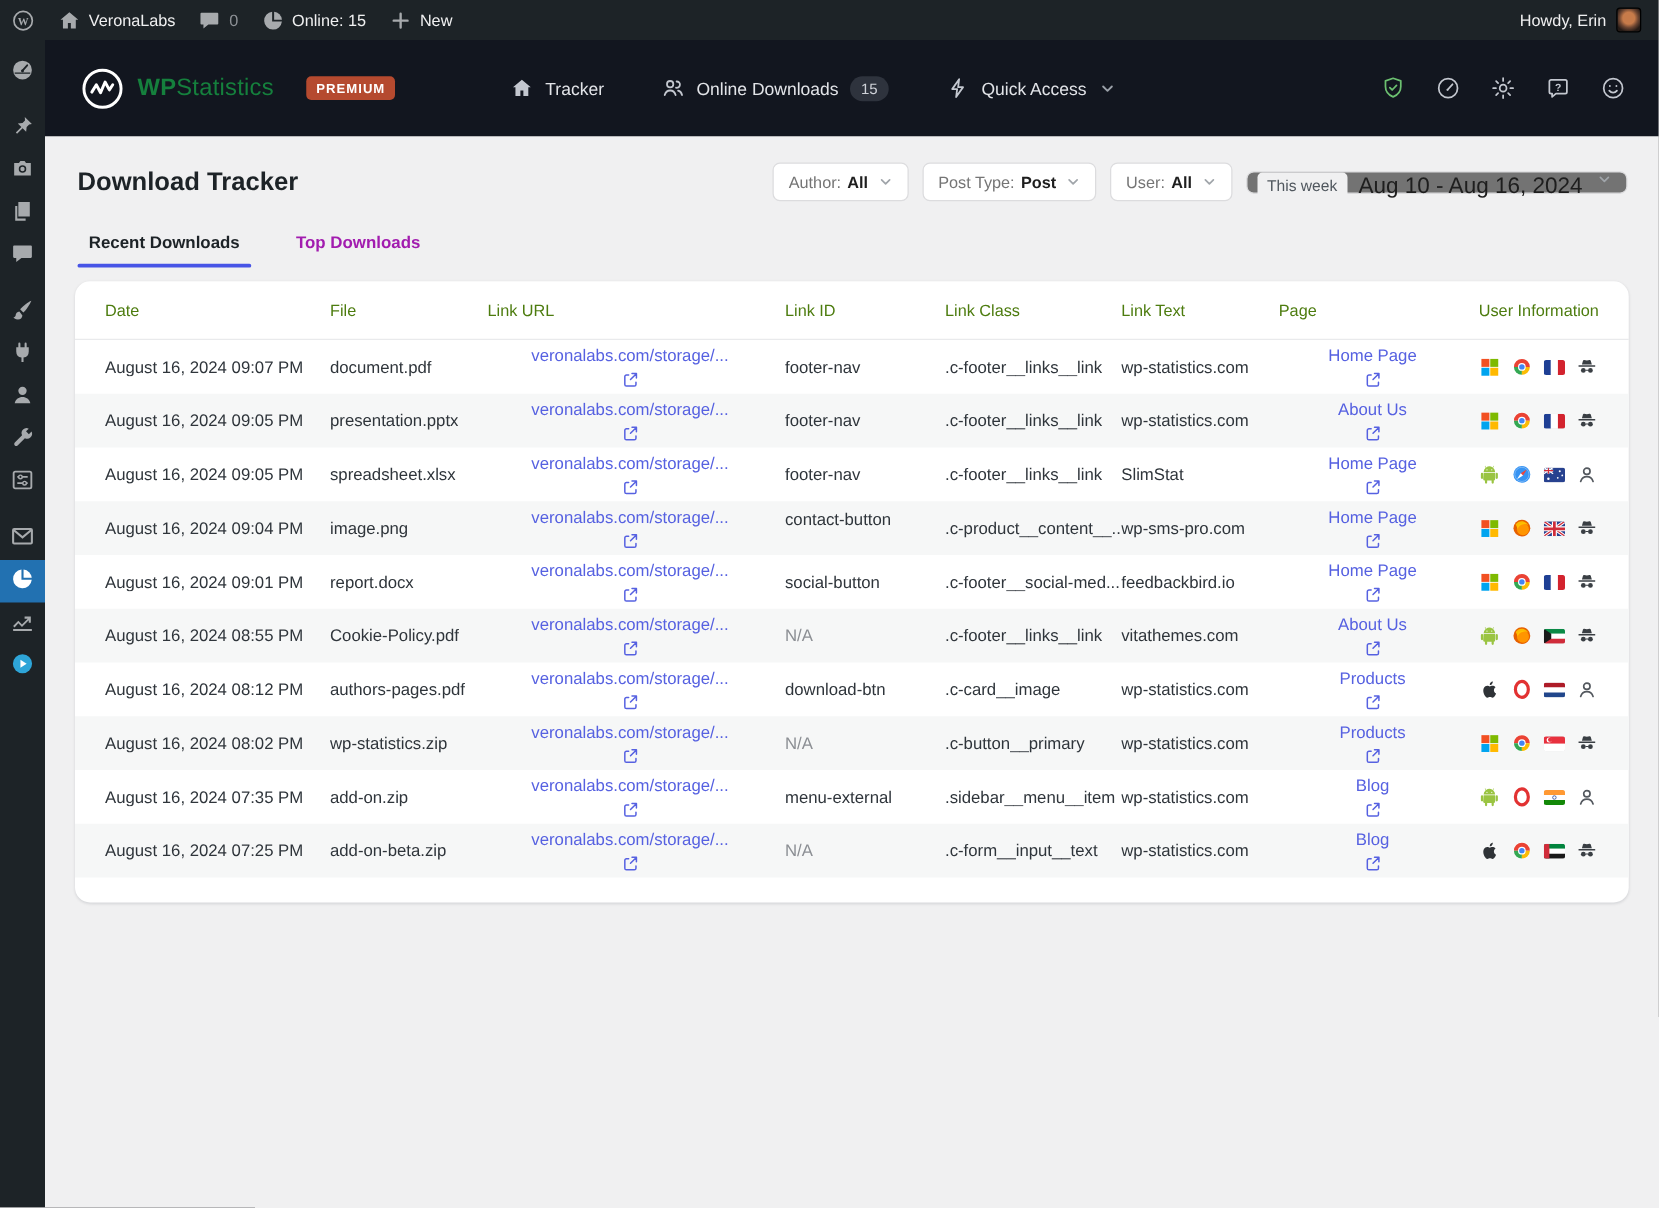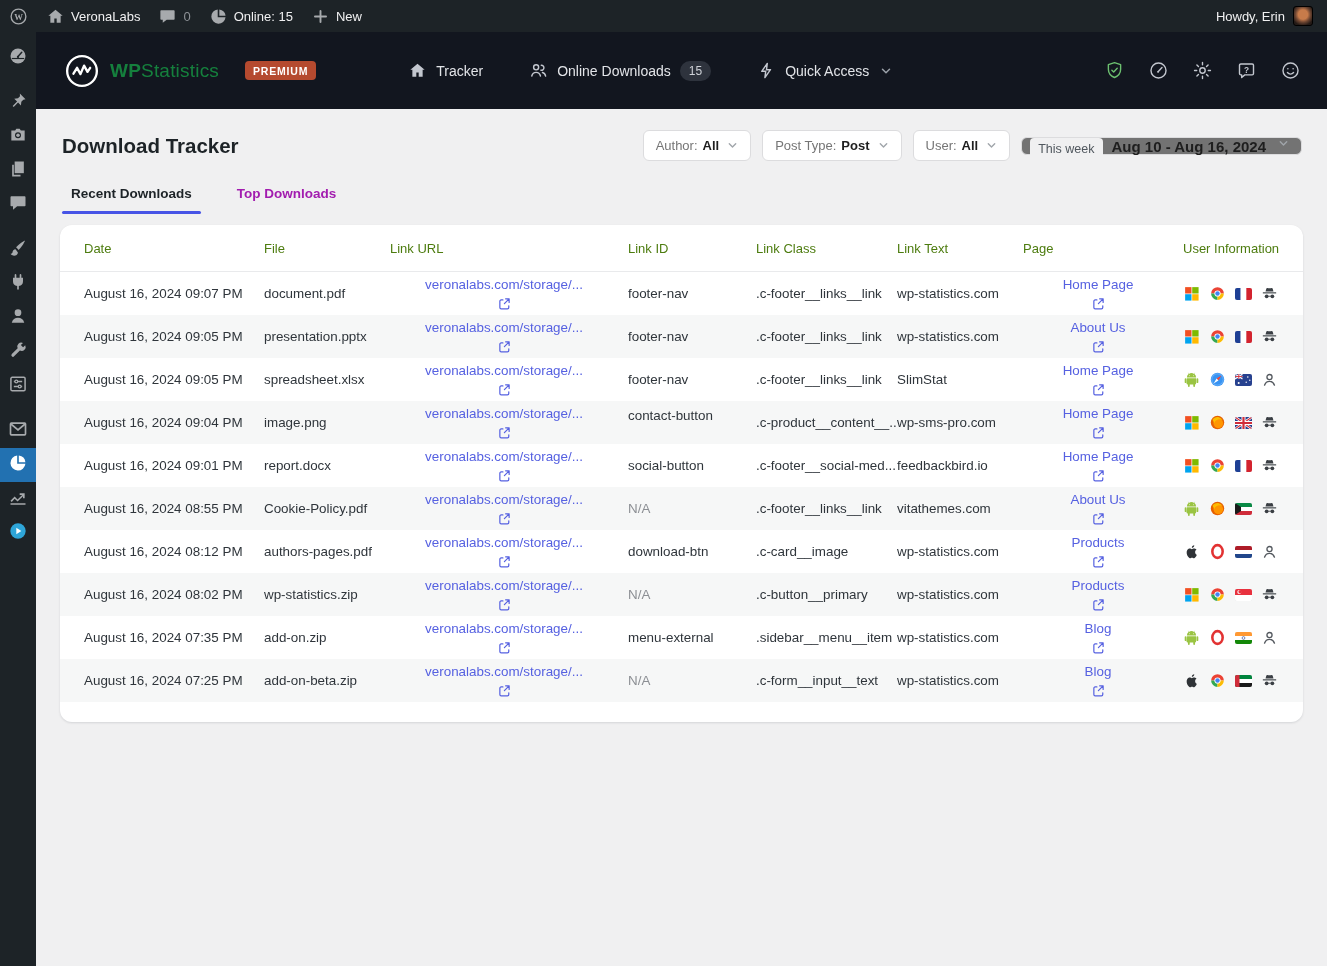--- a/index.html
+++ b/index.html
@@ -54,21 +54,21 @@
   .page-head{ position:absolute; top:21px; left:26px; right:25px; display:flex; align-items:center; justify-content:space-between; }
   .page-title{ font-size:20.5px; font-weight:700; color:#1d2327; }
   .filters{ display:flex; align-items:center; gap:11px; }
   .filter-box{ height:31px; background:#fff; border:1px solid #dcdcde; border-radius:6px; display:flex; align-items:center;
     gap:5px; padding:0 12px; font-size:13px; cursor:pointer; }
   .f-label{ color:#757575; } .f-value{ color:#1e1e1e; font-weight:700; }
   .f-chev{ width:11px; height:11px; display:inline-flex; color:#a0a5aa; margin-left:3px; }
   .date-box{ height:18px; background:#737373; border:1px solid #dcdcde; border-radius:6px; display:flex; align-items:flex-start;
     gap:9px; padding:0 12px 0 8px; cursor:pointer; }
   .date-chip{ background:#f0f0f1; color:#50575e; font-size:12.5px; padding:4px 8px; border-radius:4px; }
-  .date-range{ color:#1e1e1e; font-size:15px; font-weight:700; }
+  .date-range{ color:#1e1e1e; font-size:18px; font-weight:400; }
 
   .tabs{ position:absolute; top:67px; left:26px; display:flex; gap:27px; }
   .tab{ position:relative; padding:10px 9px 13px; font-size:13.5px; color:#a21caf; font-weight:700; cursor:pointer; }
   .tab.active{ color:#1d2327; font-weight:700; }
   .tab.active::after{ content:""; position:absolute; left:0; right:0; bottom:0; height:3px; border-radius:2px; background:var(--underline); }
 
   
   .card{ position:absolute; top:116px; left:24px; width:1243px; background:#fff; border-radius:12px; padding-bottom:20px;
     box-shadow:0 1px 2px rgba(16,24,40,.05), 0 1px 3px rgba(16,24,40,.07); }
   .thead, .trow{ display:grid; grid-template-columns:180px 126px 238px 128px 141px 126px 160px minmax(0,1fr);

